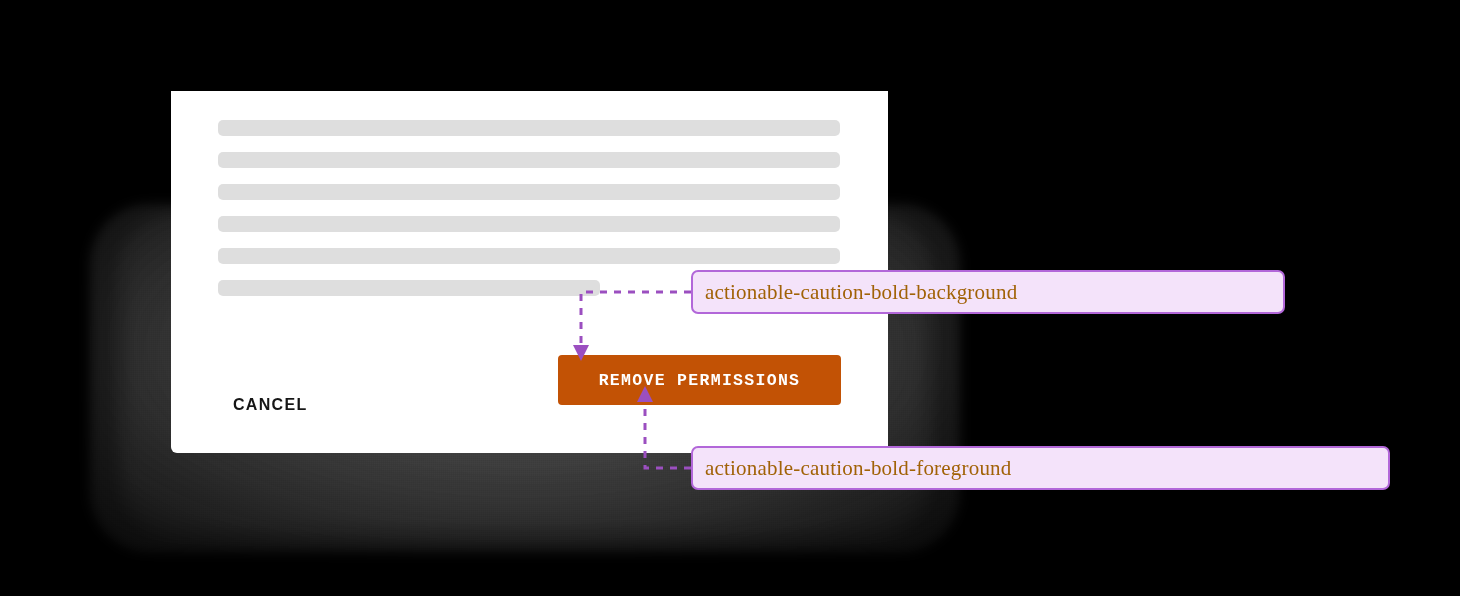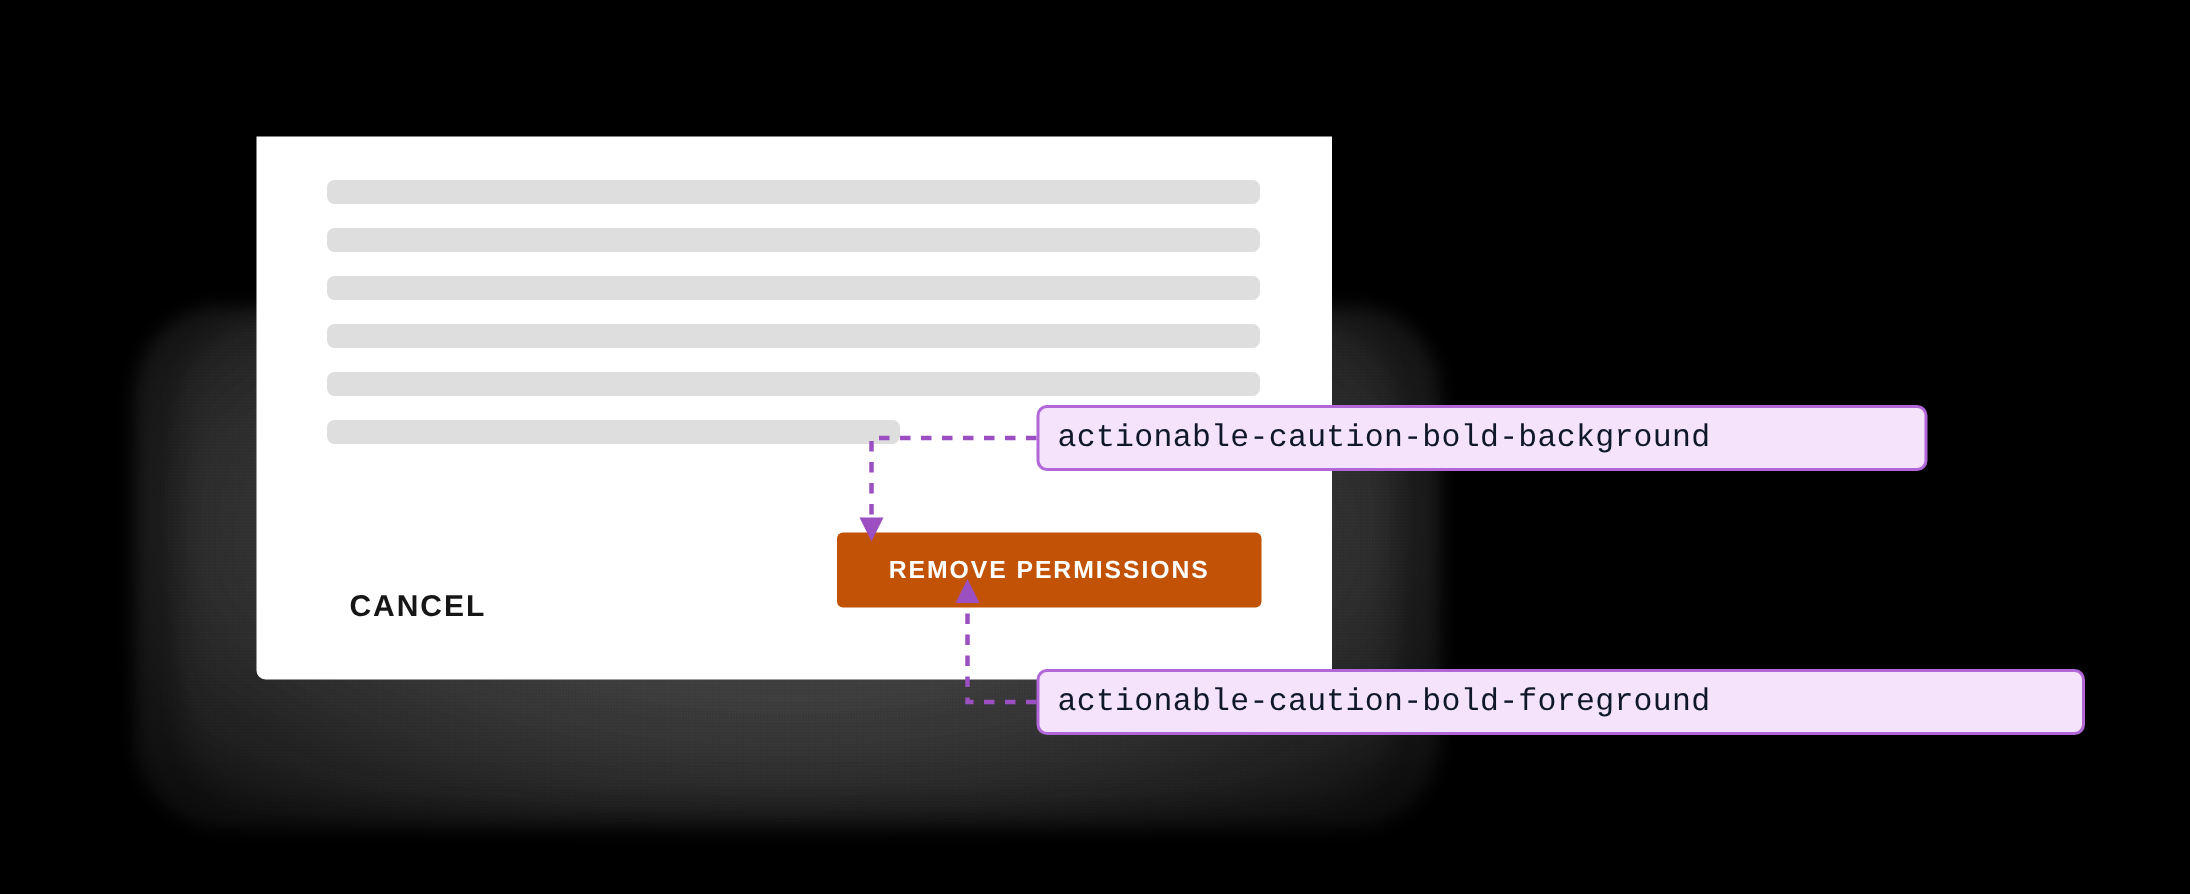--- a/index.html
+++ b/index.html
@@ -88,21 +88,21 @@
     top: 264px;
     width: 100%;
     height: 98px;
   }
 
   .btn-cancel {
     position: absolute;
     left: 62px;
     top: 50px;
     transform: translateY(-50%);
-    font-size: 20px;
+    font-size: 16px;
     font-weight: bold;
     letter-spacing: 1.3px;
     color: #161616;
     background: transparent;
     border: 0;
     padding: 0;
     cursor: pointer;
     font-family: "Liberation Sans", sans-serif;
   }
 
@@ -113,36 +113,36 @@
     width: 283px;
     height: 50px;
     background: #c25205;
     color: #ffffff;
     border: 0;
     border-radius: 4px;
     font-size: 16.5px;
     font-weight: bold;
     letter-spacing: 1.3px;
     cursor: pointer;
-    font-family: Liberation Sans, sans-serif;
+    font-family: Liberation Mono, monospace;
   }
 
   
   .callout {
     position: absolute;
     box-sizing: border-box;
     height: 44px;
     display: flex;
     align-items: center;
     padding: 16px 12px;
     background: #f4e3fa;
     border: 2px solid #b267d9;
     border-radius: 7px;
-    color: #0f172a;
-    font-family: Liberation Mono, monospace;
+    color: #a16207;
+    font-family: Liberation Serif, serif;
     font-size: 21px;
     letter-spacing: 0.2px;
     white-space: nowrap;
   }
   .callout-bg  { left: 691px; top: 270px; width: 594px; }
   .callout-fg  { left: 691px; top: 446px; width: 699px; }
 
   
   .connectors {
     position: absolute;

